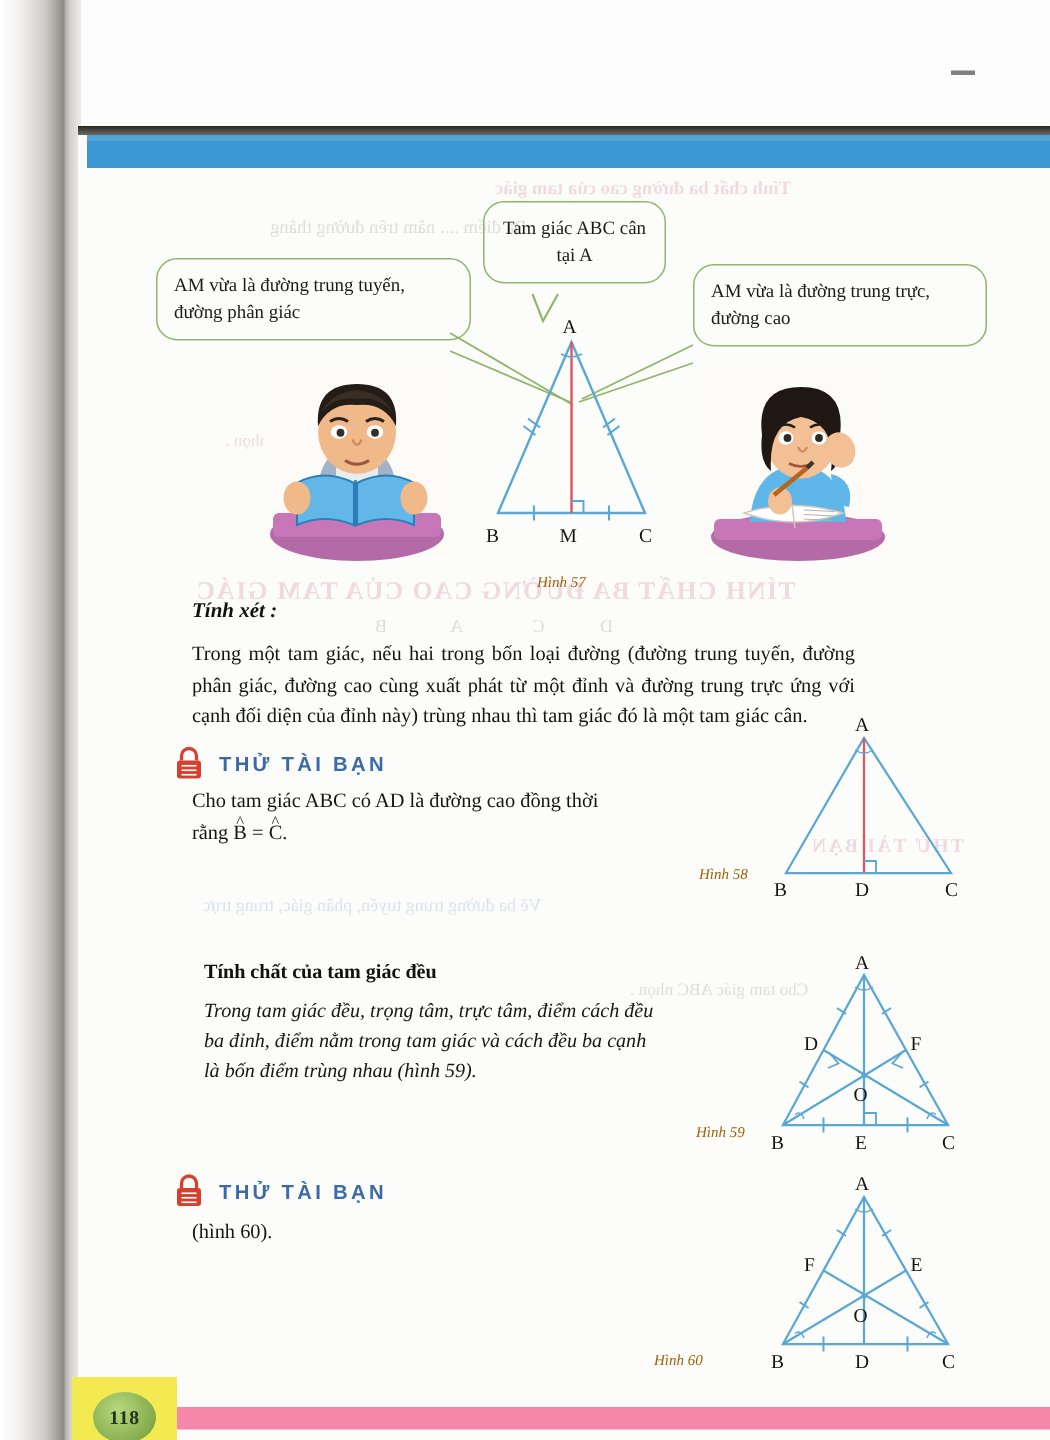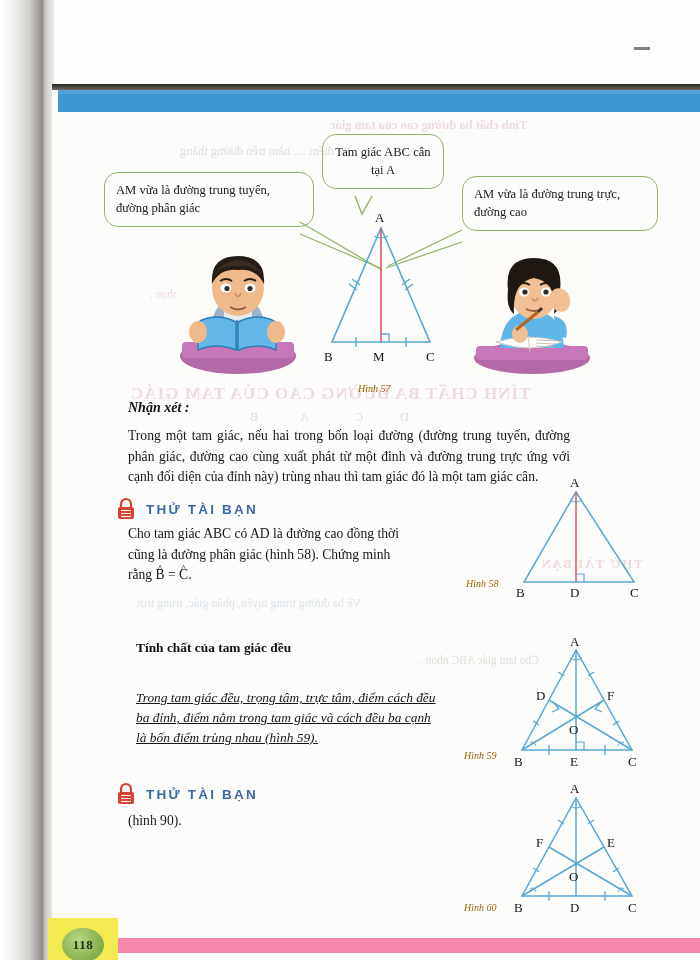--- a/index.html
+++ b/index.html
@@ -218,55 +218,54 @@
       <line x1="40" y1="131" x2="40" y2="141"></line>
       <line x1="90" y1="131" x2="90" y2="141"></line>
     </g>
     <text class="lbl" x="59" y="16">A</text>
     <text class="lbl" x="8" y="155">B</text>
     <text class="lbl" x="57" y="155">M</text>
     <text class="lbl" x="110" y="155">C</text>
   </svg>
   <div class="figcap" style="position:absolute;left:358px;top:383px;">Hình 57</div>
 
-  <div class="heading-it" style="position:absolute;left:128px;top:400px;">Nhận xét :</div>
+  <div class="heading-it" style="position:absolute;left:128px;top:400px;">Tính xét :</div>
   <div class="body-p" style="position:absolute;left:128px;top:426px;width:442px;">Trong một tam giác, nếu hai trong bốn loại đường (đường trung tuyến, đường phân giác, đường cao cùng xuất phát từ một đỉnh và đường trung trực ứng với cạnh đối diện của đỉnh này) trùng nhau thì tam giác đó là một tam giác cân.</div>
 
   <svg class="lock" style="left:116px;top:498px;" viewBox="0 0 20 22">
     <path d="M5 9 V6 a5 5 0 0 1 10 0 V9" fill="none" stroke="#d8402e" stroke-width="2.2"></path>
     <rect x="2" y="9" width="16" height="12" rx="2" fill="#d8402e"></rect>
     <g stroke="#ffffff" stroke-width="1.1">
       <line x1="5" y1="12.5" x2="15" y2="12.5"></line>
       <line x1="5" y1="15.5" x2="15" y2="15.5"></line>
       <line x1="5" y1="18.5" x2="15" y2="18.5"></line>
     </g>
   </svg>
   <div class="tryhead" style="position:absolute;left:146px;top:502px;">THỬ TÀI BẠN</div>
   <div style="position:absolute;left:128px;top:524px;width:330px;font-size:13.6px;line-height:1.52;color:#151515;">
     <div>Cho tam giác ABC có AD là đường cao đồng thời</div>
-    <div>cũng là đường phân giác (hình 58). Chứng minh</div>
     <div>
       <span>rằng </span><span style="position:relative;display:inline-block;"><span style="position:absolute;left:0;right:0;top:-5px;text-align:center;font-size:11px;">^</span><span>B</span></span><span> = </span><span style="position:relative;display:inline-block;"><span style="position:absolute;left:0;right:0;top:-5px;text-align:center;font-size:11px;">^</span><span>C</span></span><span>.</span>
     </div>
   </div>
 
   <svg style="position:absolute;left:508px;top:478px;" width="140" height="122" viewBox="0 0 140 122">
     <polygon points="68,14 16,104 126,104" fill="none" stroke="#5aa7d4" stroke-width="1.5"></polygon>
     <line x1="68" y1="14" x2="68" y2="104" stroke="#e0545f" stroke-width="1.5"></line>
     <path d="M62 22 Q68 26 74 22" fill="none" stroke="#5aa7d4" stroke-width="1"></path>
     <polyline points="68,96 76,96 76,104" fill="none" stroke="#5aa7d4" stroke-width="1.2"></polyline>
     <text class="lbl" x="62" y="9">A</text>
     <text class="lbl" x="8" y="119">B</text>
     <text class="lbl" x="62" y="119">D</text>
     <text class="lbl" x="122" y="119">C</text>
   </svg>
   <div class="figcap" style="position:absolute;left:466px;top:578px;">Hình 58</div>
 
   <div class="bold-sub" style="position:absolute;left:136px;top:640px;">Tính chất của tam giác đều</div>
-  <div class="ital-p" style="position:absolute;left:136px;top:688px;width:300px;text-decoration:underline;">Trong tam giác đều, trọng tâm, trực tâm, điểm cách đều ba đỉnh, điểm nằm trong tam giác và cách đều ba cạnh là bốn điểm trùng nhau (hình 59).</div>
+  <div class="ital-p" style="position:absolute;left:136px;top:664px;width:300px;">Trong tam giác đều, trọng tâm, trực tâm, điểm cách đều ba đỉnh, điểm nằm trong tam giác và cách đều ba cạnh là bốn điểm trùng nhau (hình 59).</div>
 
   <svg style="position:absolute;left:508px;top:640px;" width="140" height="130" viewBox="0 0 140 130">
     <polygon points="68,10 14,110 124,110" fill="none" stroke="#5aa7d4" stroke-width="1.5"></polygon>
     <line x1="68" y1="10" x2="68" y2="110" stroke="#5aa7d4" stroke-width="1.5"></line>
     <line x1="14" y1="110" x2="96" y2="60" stroke="#5aa7d4" stroke-width="1.5"></line>
     <line x1="124" y1="110" x2="41" y2="60" stroke="#5aa7d4" stroke-width="1.5"></line>
     <path d="M62 18 Q68 22 74 18" fill="none" stroke="#5aa7d4" stroke-width="1"></path>
     <path d="M22 103 Q26 100 28 106" fill="none" stroke="#5aa7d4" stroke-width="1"></path>
     <path d="M116 103 Q112 100 110 106" fill="none" stroke="#5aa7d4" stroke-width="1"></path>
     <polyline points="68,102 76,102 76,110" fill="none" stroke="#5aa7d4" stroke-width="1.2"></polyline>
@@ -295,21 +294,21 @@
     <path d="M5 9 V6 a5 5 0 0 1 10 0 V9" fill="none" stroke="#d8402e" stroke-width="2.2"></path>
     <rect x="2" y="9" width="16" height="12" rx="2" fill="#d8402e"></rect>
     <g stroke="#ffffff" stroke-width="1.1">
       <line x1="5" y1="12.5" x2="15" y2="12.5"></line>
       <line x1="5" y1="15.5" x2="15" y2="15.5"></line>
       <line x1="5" y1="18.5" x2="15" y2="18.5"></line>
     </g>
   </svg>
   <div class="tryhead" style="position:absolute;left:146px;top:787px;">THỬ TÀI BẠN</div>
   <div style="position:absolute;left:128px;top:810px;width:350px;font-size:13.6px;line-height:1.55;color:#151515;">
-    <div>(hình 90).</div>
+    <div>(hình 60).</div>
   </div>
 
   <svg style="position:absolute;left:508px;top:784px;" width="140" height="132" viewBox="0 0 140 132">
     <polygon points="68,14 14,112 124,112" fill="none" stroke="#5aa7d4" stroke-width="1.5"></polygon>
     <line x1="68" y1="14" x2="68" y2="112" stroke="#5aa7d4" stroke-width="1.5"></line>
     <line x1="14" y1="112" x2="96" y2="63" stroke="#5aa7d4" stroke-width="1.5"></line>
     <line x1="124" y1="112" x2="41" y2="63" stroke="#5aa7d4" stroke-width="1.5"></line>
     <path d="M62 22 Q68 26 74 22" fill="none" stroke="#5aa7d4" stroke-width="1"></path>
     <path d="M22 105 Q26 102 28 108" fill="none" stroke="#5aa7d4" stroke-width="1"></path>
     <path d="M116 105 Q112 102 110 108" fill="none" stroke="#5aa7d4" stroke-width="1"></path>
@@ -323,19 +322,19 @@
     </g>
     <circle cx="68" cy="80" r="1.8" fill="#5aa7d4"></circle>
     <text class="lbl" x="62" y="9">A</text>
     <text class="lbl" x="28" y="63">F</text>
     <text class="lbl" x="99" y="63">E</text>
     <text class="lbl" x="61" y="97">O</text>
     <text class="lbl" x="6" y="128">B</text>
     <text class="lbl" x="62" y="128">D</text>
     <text class="lbl" x="120" y="128">C</text>
   </svg>
-  <div class="figcap" style="position:absolute;left:464px;top:902px;">Hình 60</div>
+  <div class="figcap" style="position:absolute;left:436px;top:902px;">Hình 60</div>
 
   <div class="pink-bar"></div>
   <div class="pagenum-box"></div>
   <div class="pagenum-circle">118</div>
 
 </div>
 
 </body></html>

